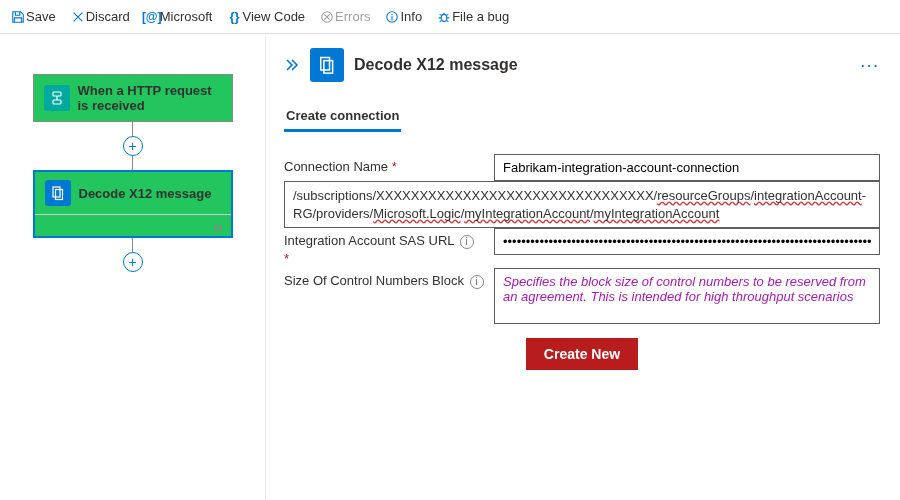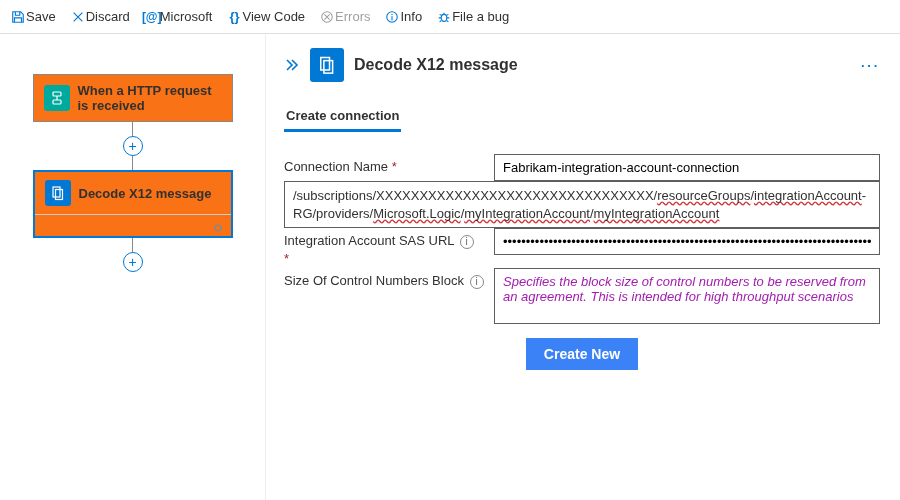--- a/index.html
+++ b/index.html
@@ -10,21 +10,21 @@
   .tb-item { display: flex; align-items: center; cursor: pointer; color: #323130; }
   .tb-item.disabled { color: #a19f9d; cursor: default; text-align: right; }
   .tb-icon { width: 16px; height: 16px; display: inline-flex; align-items: center; justify-content: center; }
 
   
   .main { display: flex; height: calc(500px - 34px); }
   .canvas { width: 265px; padding: 40px 25px 0 25px; position: relative; }
   .panel { flex: 1; border-left: 1px solid #eee; padding: 10px 20px 20px 18px; display: flex; flex-direction: column; }
 
   
-  .card { border: 1px solid #8a8886; background: #f97316; width: 200px; margin: 0 auto; position: relative; }
+  .card { border: 1px solid #8a8886; background: #22c55e; width: 200px; margin: 0 auto; position: relative; }
   .card.selected { border: 2px solid #0078d4; }
   .card-header { display: flex; align-items: center; gap: 8px; padding: 8px 10px; font-weight: 600; font-size: 13px; }
   .card-body { height: 22px; border-top: 1px solid #ccc; position: relative; }
   .card-body .link-icon { position: absolute; right: 6px; bottom: 2px; color: #888; }
   .card-icon { width: 26px; height: 26px; border-radius: 3px; display: flex; align-items: center; justify-content: center; color: #fff; flex-shrink:0; }
   .trigger-icon { background: #00a99d; }
   .x12-icon { background: #0078d4; }
   .connector { display: flex; flex-direction: column; align-items: center; }
   .connector-line { width: 1px; height: 14px; background: #8a8886; }
   .add-btn { width: 20px; height: 20px; border: 1px solid #0078d4; border-radius: 50%; color: #0078d4; display: flex; align-items: center; justify-content: center; background: #fff; cursor: pointer; font-size: 14px; line-height:1; }
@@ -46,21 +46,21 @@
   .form-label { width: 200px; font-size: 13px; padding-top: 4px; line-height: 1.4; }
   .req { color: #a4262c; }
   .info-icon { display:inline-flex; width:14px; height:14px; border:1px solid #888; border-radius:50%; align-items:center; justify-content:center; font-size:10px; color:#666; margin-left:2px; cursor:pointer; }
   .form-input { flex: 1; }
   .form-input input, .form-input textarea { width: 100%; border: 1px solid #605e5c; padding: 5px 8px; font-family: inherit; font-size: 13px; resize: none; }
   .spellerr { text-decoration: underline wavy #d13438; text-decoration-skip-ink: none; }
   .placeholder-italic { color: #a21caf; font-style: italic; }
   .pwd { letter-spacing: 0px; font-family: monospace; }
 
   .btn-row { display:flex; justify-content:center; margin-top:14px; }
-  .primary-btn { background:#3b82f6; color:#fff; border:none; padding:8px 18px; font-size:14px; cursor:pointer; font-weight:600; }
+  .primary-btn { background:#b91c1c; color:#fff; border:none; padding:8px 18px; font-size:14px; cursor:pointer; font-weight:600; }
 
   svg { display:block; }
 </style>
 </head>
 <body>
 
 <div class="toolbar">
   <div class="tb-item">
     <span class="tb-icon">
       <svg width="14" height="14" viewBox="0 0 16 16">

